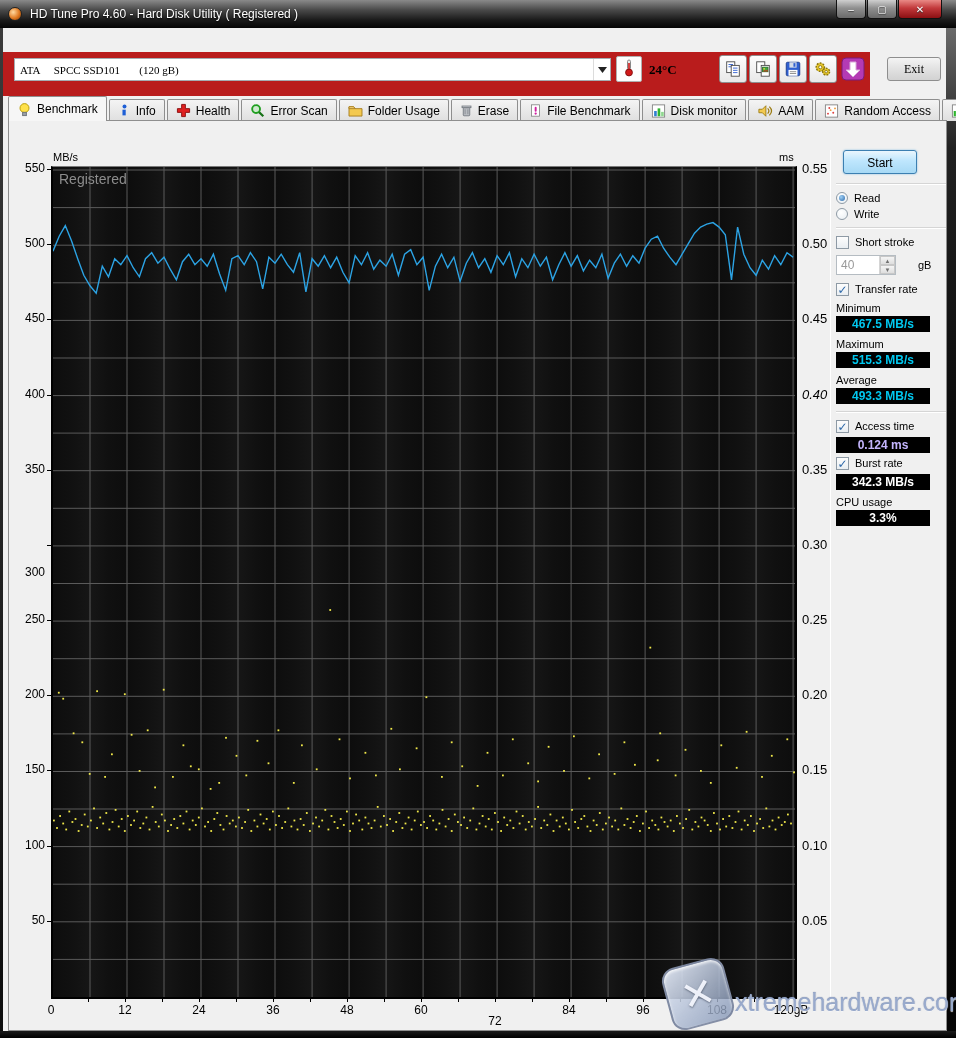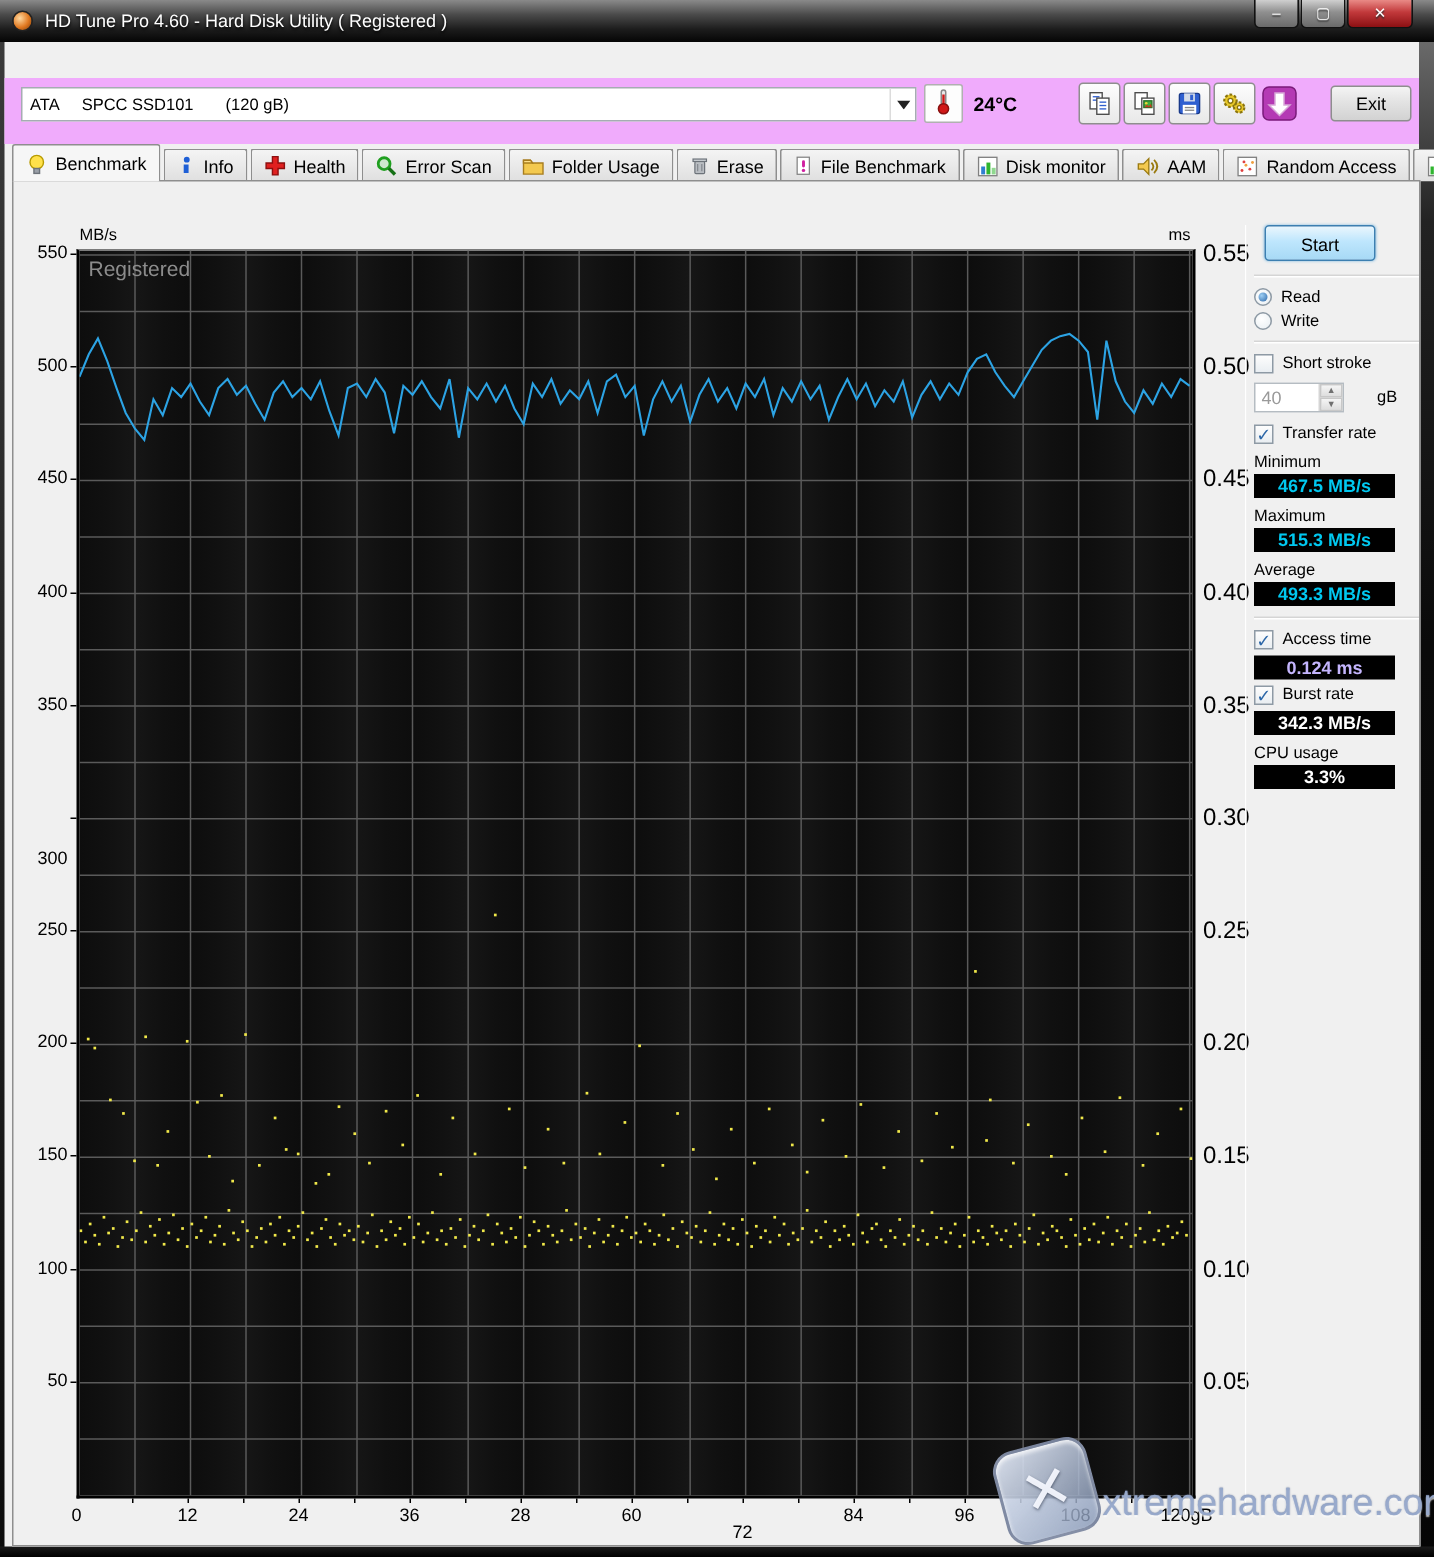--- a/index.html
+++ b/index.html
@@ -17,21 +17,21 @@
   .title-text{position:absolute;left:30px;top:7px;color:#fff;font-size:12px;text-shadow:0 1px 2px #000;}
   .winbtns{position:absolute;right:14px;top:0;display:flex;}
   .winbtn{width:30px;height:19px;border:1px solid #111;border-top:none;border-radius:0 0 4px 4px;
           background:linear-gradient(180deg,#cfcfcf,#8f8f8f 45%,#6a6a6a);display:flex;align-items:center;justify-content:center;
           color:#fff;font-size:10px;margin-left:1px;text-shadow:0 1px 1px #333;}
   .winbtn.close{width:44px;background:linear-gradient(180deg,#e98a86,#c2393b 45%,#8c1013);}
   
   .menubar{position:absolute;left:3px;top:28px;width:943px;height:24px;background:#f0f0f0;border-bottom:1px solid #e2e2e2;display:flex;align-items:center;}
   .menu-item{padding:3px 9px;}
   .menu-item u{text-decoration:underline;}
-  .toolbar{position:absolute;left:3px;top:52px;width:943px;height:44px;background:#f0abfc;}
+  .toolbar{position:absolute;left:3px;top:52px;width:867px;height:44px;background:#b91c1c;font-family:Liberation Serif, serif;}
   .combo{position:absolute;left:11px;top:6px;width:597px;height:23px;background:#fff;border:1px solid #a5acb2;display:flex;align-items:center;}
   .combo-text{white-space:pre;padding-left:5px;flex:1;}
   .combo-arrow{width:17px;height:100%;display:flex;align-items:center;justify-content:center;border-left:1px solid #dcdcdc;}
   .combo-arrow svg{display:block;}
   .temp-btn{position:absolute;left:613px;top:4px;width:26px;height:26px;background:#fdfdfd;border:1px solid #b0b0b0;border-radius:2px;display:flex;align-items:center;justify-content:center;}
   .temp-val{position:absolute;left:646px;top:10px;font-weight:bold;font-size:13px;}
   .tb-buttons{position:absolute;left:716px;top:3px;display:flex;}
   .icon-btn{width:28px;height:28px;margin-right:2px;background:linear-gradient(180deg,#fdfdfd,#e8e8e8);border:1px solid #8e8e8e;border-radius:3px;display:flex;align-items:center;justify-content:center;}
   .exit-btn{position:absolute;left:884px;top:5px;width:54px;height:24px;background:linear-gradient(180deg,#f4f4f4,#e3e3e3 45%,#d2d2d2);border:1px solid #8e8e8e;border-radius:3px;font-size:12px;text-align:center;line-height:22px;}
   
@@ -44,21 +44,21 @@
   .contentbox{position:absolute;left:8px;top:120px;width:939px;height:911px;border:1px solid #8e8e8e;background:#f0f0f0;}
   
   .plot{position:absolute;left:51px;top:166px;width:746px;height:833px;
         background:repeating-linear-gradient(90deg,#0d0d0d 0px,#111 19px,#161616 37px,#101010 56px,#0d0d0d 74px);
         border-left:2px solid #000;border-right:2px solid #000;border-bottom:2px solid #000;border-top:1px solid #7a7a7a;}
   .plot svg{position:absolute;left:0;top:0;}
   .registered{position:absolute;left:6px;top:4px;color:#8c8c8c;font-size:14px;}
   .axis-top-label{position:absolute;font-size:11px;}
   .ylab{position:absolute;width:34px;text-align:right;font-size:12px;}
   .ytick{position:absolute;width:4px;height:1px;background:#000;}
-  .rlab{position:absolute;font-size:16px;}
+  .rlab{position:absolute;font-size:13px;}
   .xlab{position:absolute;width:44px;text-align:center;font-size:12px;}
   .xtick{position:absolute;width:1px;height:3px;background:#000;}
   
   .vsep{position:absolute;left:830px;top:150px;width:1px;height:856px;background:#d8d8d8;border-right:1px solid #fff;}
   .panel{position:absolute;left:836px;top:148px;width:110px;font-size:11px;}
   .start-btn{display:block;width:74px;height:24px;margin:2px 0 9px 7px;border:1px solid #3c7fb1;border-radius:3px;
              background:linear-gradient(180deg,#eaf6fd,#bee6fd 45%,#a7d9f5);box-shadow:0 0 2px #7ab8e0;font-size:12px;text-align:center;line-height:22px;font-family:inherit;}
   .sep{height:2px;border-top:1px solid #d5d5d5;border-bottom:1px solid #fff;margin:7px 0;}
   .row{display:flex;align-items:flex-start;margin:4px 0;}
   .radio{width:12px;height:12px;border-radius:50%;border:1px solid #8e9aa5;background:radial-gradient(circle at 40% 35%,#fff,#e8eef2);margin-right:6px;position:relative;flex:none;}
@@ -319,33 +319,33 @@
       <div class="ytick" style="left:47px;top:695px;"></div>
       <div class="ylab" style="left:11px;top:762px;">150</div>
       <div class="ytick" style="left:47px;top:770px;"></div>
       <div class="ylab" style="left:11px;top:838px;">100</div>
       <div class="ytick" style="left:47px;top:846px;"></div>
       <div class="ylab" style="left:11px;top:913px;">50</div>
       <div class="ytick" style="left:47px;top:921px;"></div>
       <div class="rlab" style="left:802px;top:161px;">0.55</div>
       <div class="rlab" style="left:802px;top:236px;">0.50</div>
       <div class="rlab" style="left:802px;top:311px;">0.45</div>
-      <div class="rlab" style="left:802px;top:387px;">0.40</div>
+      <div class="rlab" style="left:802px;top:387px;font-style:italic;">0.40</div>
       <div class="rlab" style="left:802px;top:462px;">0.35</div>
       <div class="rlab" style="left:802px;top:537px;">0.30</div>
       <div class="rlab" style="left:802px;top:612px;">0.25</div>
       <div class="rlab" style="left:802px;top:687px;">0.20</div>
       <div class="rlab" style="left:802px;top:762px;">0.15</div>
       <div class="rlab" style="left:802px;top:838px;">0.10</div>
       <div class="rlab" style="left:802px;top:913px;">0.05</div>
       <div class="xlab" style="left:29px;top:1003px;">0</div>
       <div class="xlab" style="left:103px;top:1003px;">12</div>
       <div class="xlab" style="left:177px;top:1003px;">24</div>
       <div class="xlab" style="left:251px;top:1003px;">36</div>
-      <div class="xlab" style="left:325px;top:1003px;">28</div>
+      <div class="xlab" style="left:325px;top:1003px;">48</div>
       <div class="xlab" style="left:399px;top:1003px;">60</div>
       <div class="xlab" style="left:473px;top:1003px;margin-top:11px;">72</div>
       <div class="xlab" style="left:547px;top:1003px;">84</div>
       <div class="xlab" style="left:621px;top:1003px;">96</div>
       <div class="xlab" style="left:695px;top:1003px;">108</div>
       <div class="xlab" style="left:769px;top:1003px;">120gB</div>
       <div class="xtick" style="left:88px;top:999px;"></div>
       <div class="xtick" style="left:125px;top:999px;"></div>
       <div class="xtick" style="left:162px;top:999px;"></div>
       <div class="xtick" style="left:199px;top:999px;"></div>

